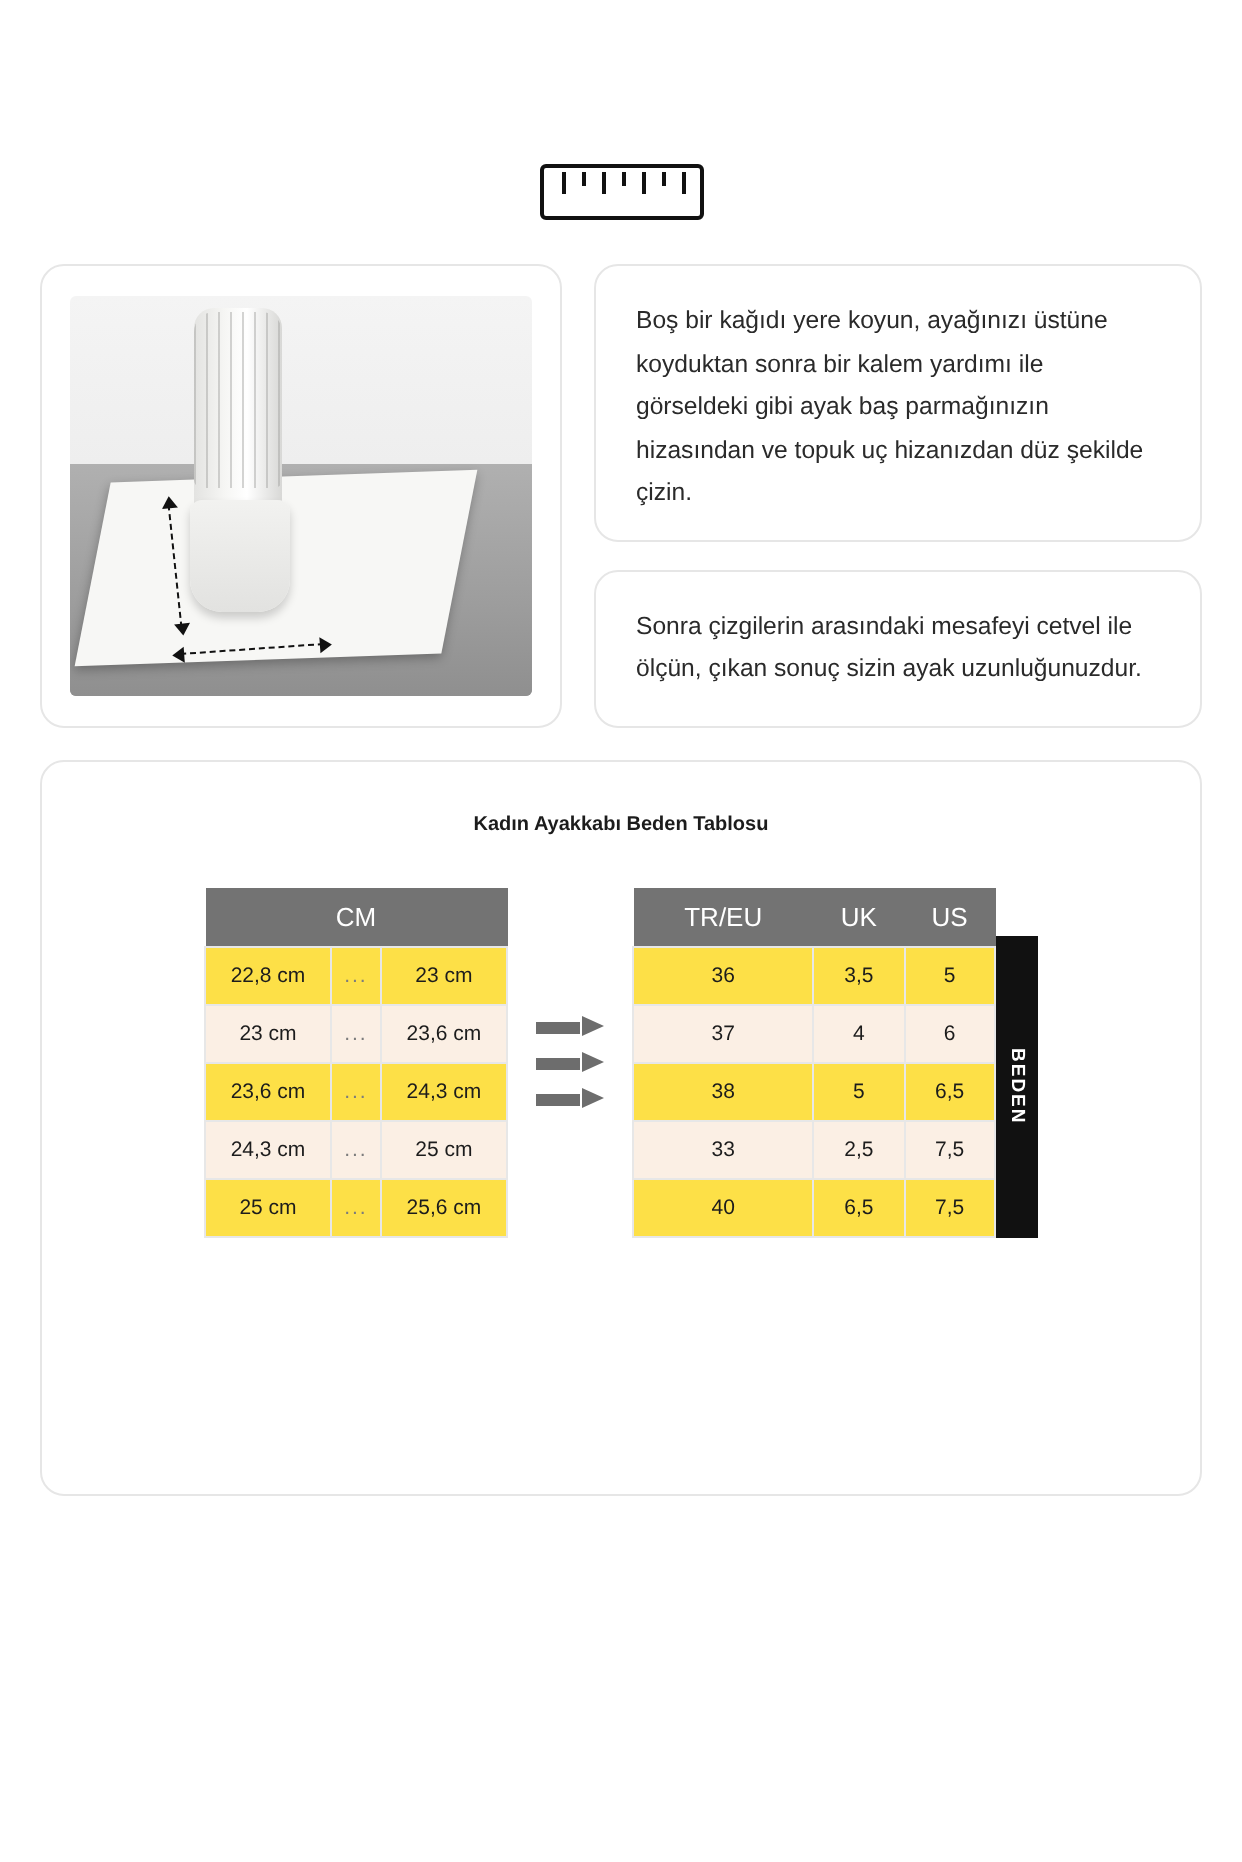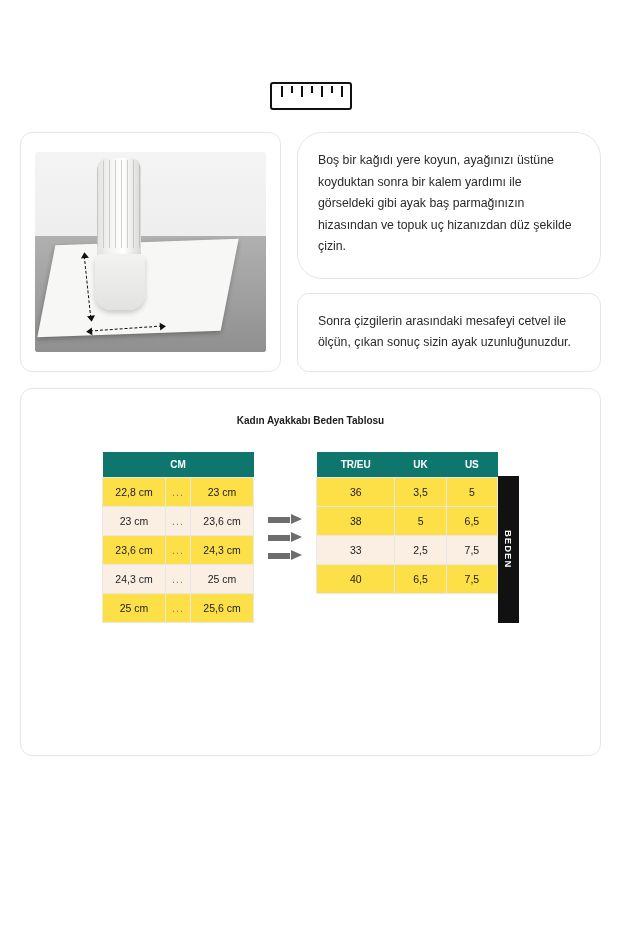--- a/index.html
+++ b/index.html
@@ -181,21 +181,21 @@
     display: flex;
     flex-direction: column;
     gap: 14px;
   }
   .text-card {
     padding: 17px 20px;
     font-size: 12.3px;
     line-height: 1.75;
     color: #2a2a2a;
   }
-  .text-card.first { padding-bottom: 20px; border-radius: 25px; }
+  .text-card.first { padding-bottom: 12px; }
 
   
   .table-card {
     margin-top: 16px;
     border: 1px solid #e6e6e6;
     border-radius: 12px;
     background: #fff;
     padding: 26px 16px 40px;
     height: 368px;
   }
@@ -211,24 +211,24 @@
     align-items: flex-start;
     gap: 0;
   }
   table {
     border-collapse: collapse;
     font-size: 10.5px;
   }
   .cm-table { width: 152px; }
   .sz-table { width: 182px; }
   .cm-table th, .sz-table th {
-    background: #0f766e;
+    background: #737373;
     color: #fff;
-    font-weight: bold;
-    font-size: 10px;
+    font-weight: normal;
+    font-size: 13px;
     padding: 7px 0;
     text-align: center;
     border: none;
   }
   td {
     border: 1px solid #e7e7e7;
     text-align: center;
     padding: 8px 2px;
     color: #1c1c1c;
     background: #fde047;
@@ -382,20 +382,25 @@
             <th>UK</th>
             <th>US</th>
           </tr>
         </thead>
         <tbody>
           <tr>
             <td>36</td>
             <td>3,5</td>
             <td>5</td>
           </tr>
+          <tr class="alt">
+            <td>37</td>
+            <td>4</td>
+            <td>6</td>
+          </tr>
           <tr>
             <td>38</td>
             <td>5</td>
             <td>6,5</td>
           </tr>
           <tr class="alt">
             <td>33</td>
             <td>2,5</td>
             <td>7,5</td>
           </tr>

